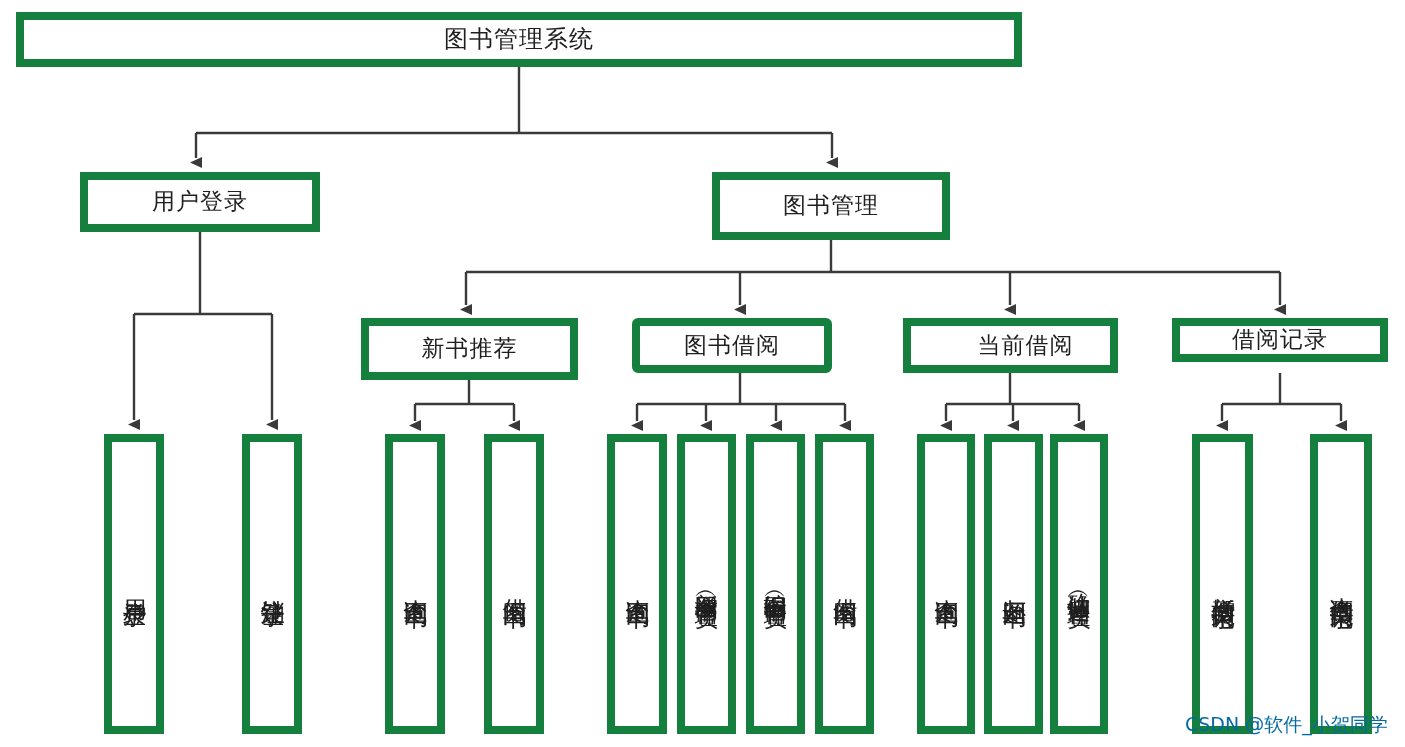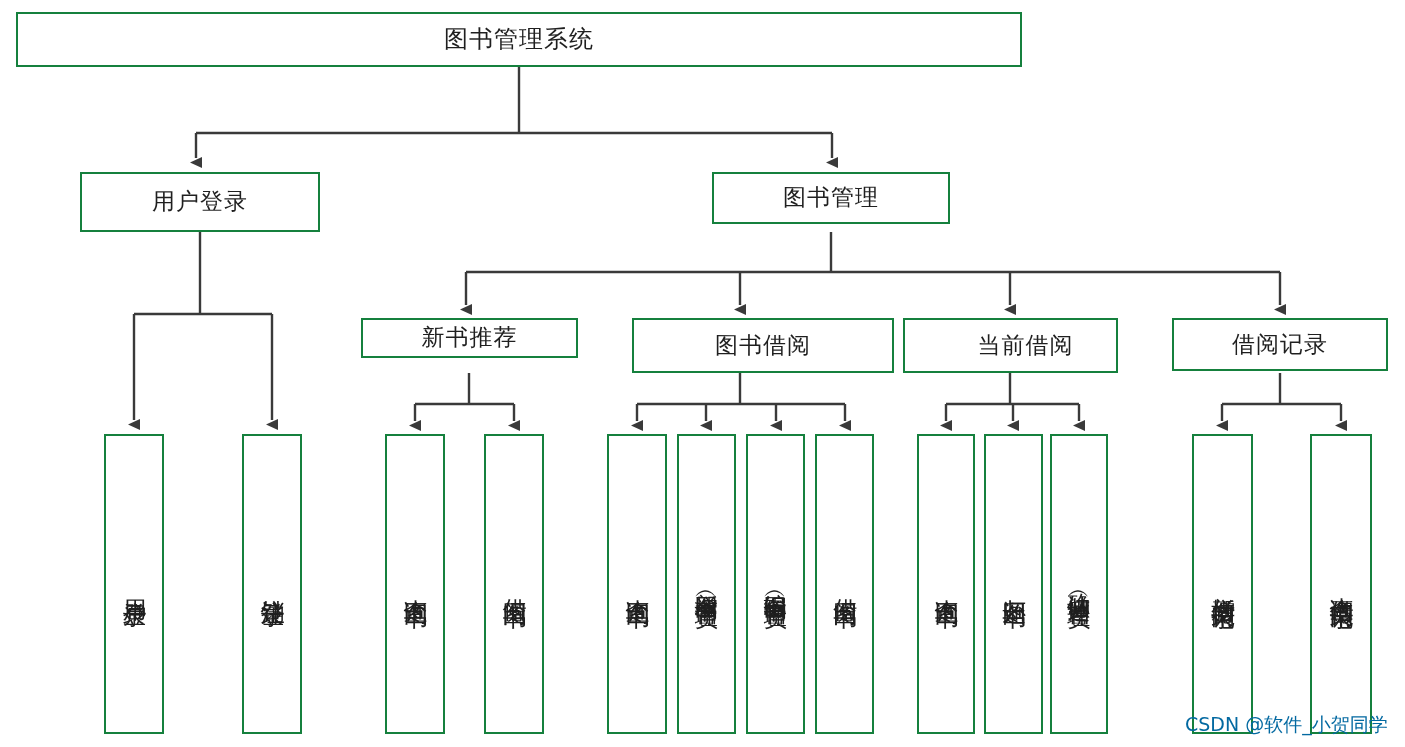--- a/index.html
+++ b/index.html
@@ -23,21 +23,21 @@
     left: 0;
     top: 0;
     width: 1405px;
     height: 747px;
     pointer-events: none;
   }
   .node {
     position: absolute;
     box-sizing: border-box;
     background: #ffffff;
-    border: 2px solid #15803d;
+    border: 8px solid #15803d;
     display: flex;
     align-items: center;
     justify-content: center;
     color: #1f1f1f;
     z-index: 2;
   }
   .node.horiz {
     font-size: 23px;
     letter-spacing: 1px;
     line-height: 1.2;
@@ -130,34 +130,34 @@
     </g>
   </svg>
 
   <div class="node horiz root" id="node-root" style="left: 16px; top: 12px; width: 1006px; height: 55px;">
     <span>图书管理系统</span>
   </div>
 
   <div class="node horiz" id="node-user-login" style="left: 80px; top: 172px; width: 240px; height: 60px;">
     <span>用户登录</span>
   </div>
-  <div class="node horiz" id="node-book-manage" style="left: 712px; top: 172px; width: 238px; height: 52px; text-align: right;">
+  <div class="node horiz" id="node-book-manage" style="left: 712px; top: 172px; width: 238px; height: 68px; text-align: right;">
     <span>图书管理</span>
   </div>
 
-  <div class="node horiz" id="node-new-book-recommend" style="left: 361px; top: 318px; width: 217px; height: 40px;">
+  <div class="node horiz" id="node-new-book-recommend" style="left: 361px; top: 318px; width: 217px; height: 62px;">
     <span>新书推荐</span>
   </div>
-  <div class="node horiz" id="node-book-borrow" style="left: 632px; top: 318px; width: 262px; height: 55px;">
+  <div class="node horiz" id="node-book-borrow" style="left: 632px; top: 318px; width: 200px; height: 55px; border-radius: 6px;">
     <span>图书借阅</span>
   </div>
   <div class="node horiz" id="node-current-borrow" style="left: 903px; top: 318px; width: 215px; height: 55px; padding-left: 30px;">
     <span>当前借阅</span>
   </div>
-  <div class="node horiz" id="node-borrow-record" style="left: 1172px; top: 318px; width: 216px; height: 53px;">
+  <div class="node horiz" id="node-borrow-record" style="left: 1172px; top: 318px; width: 216px; height: 44px;">
     <span>借阅记录</span>
   </div>
 
   <div class="node vert" id="leaf-0" style="left: 104px; top: 434px; width: 60px; height: 300px;">
     <span class="vtext">用户登录</span>
   </div>
   <div class="node vert" id="leaf-1" style="left: 242px; top: 434px; width: 60px; height: 300px;">
     <span class="vtext">注销登录</span>
   </div>
   <div class="node vert" id="leaf-2" style="left: 385px; top: 434px; width: 60px; height: 300px;">

